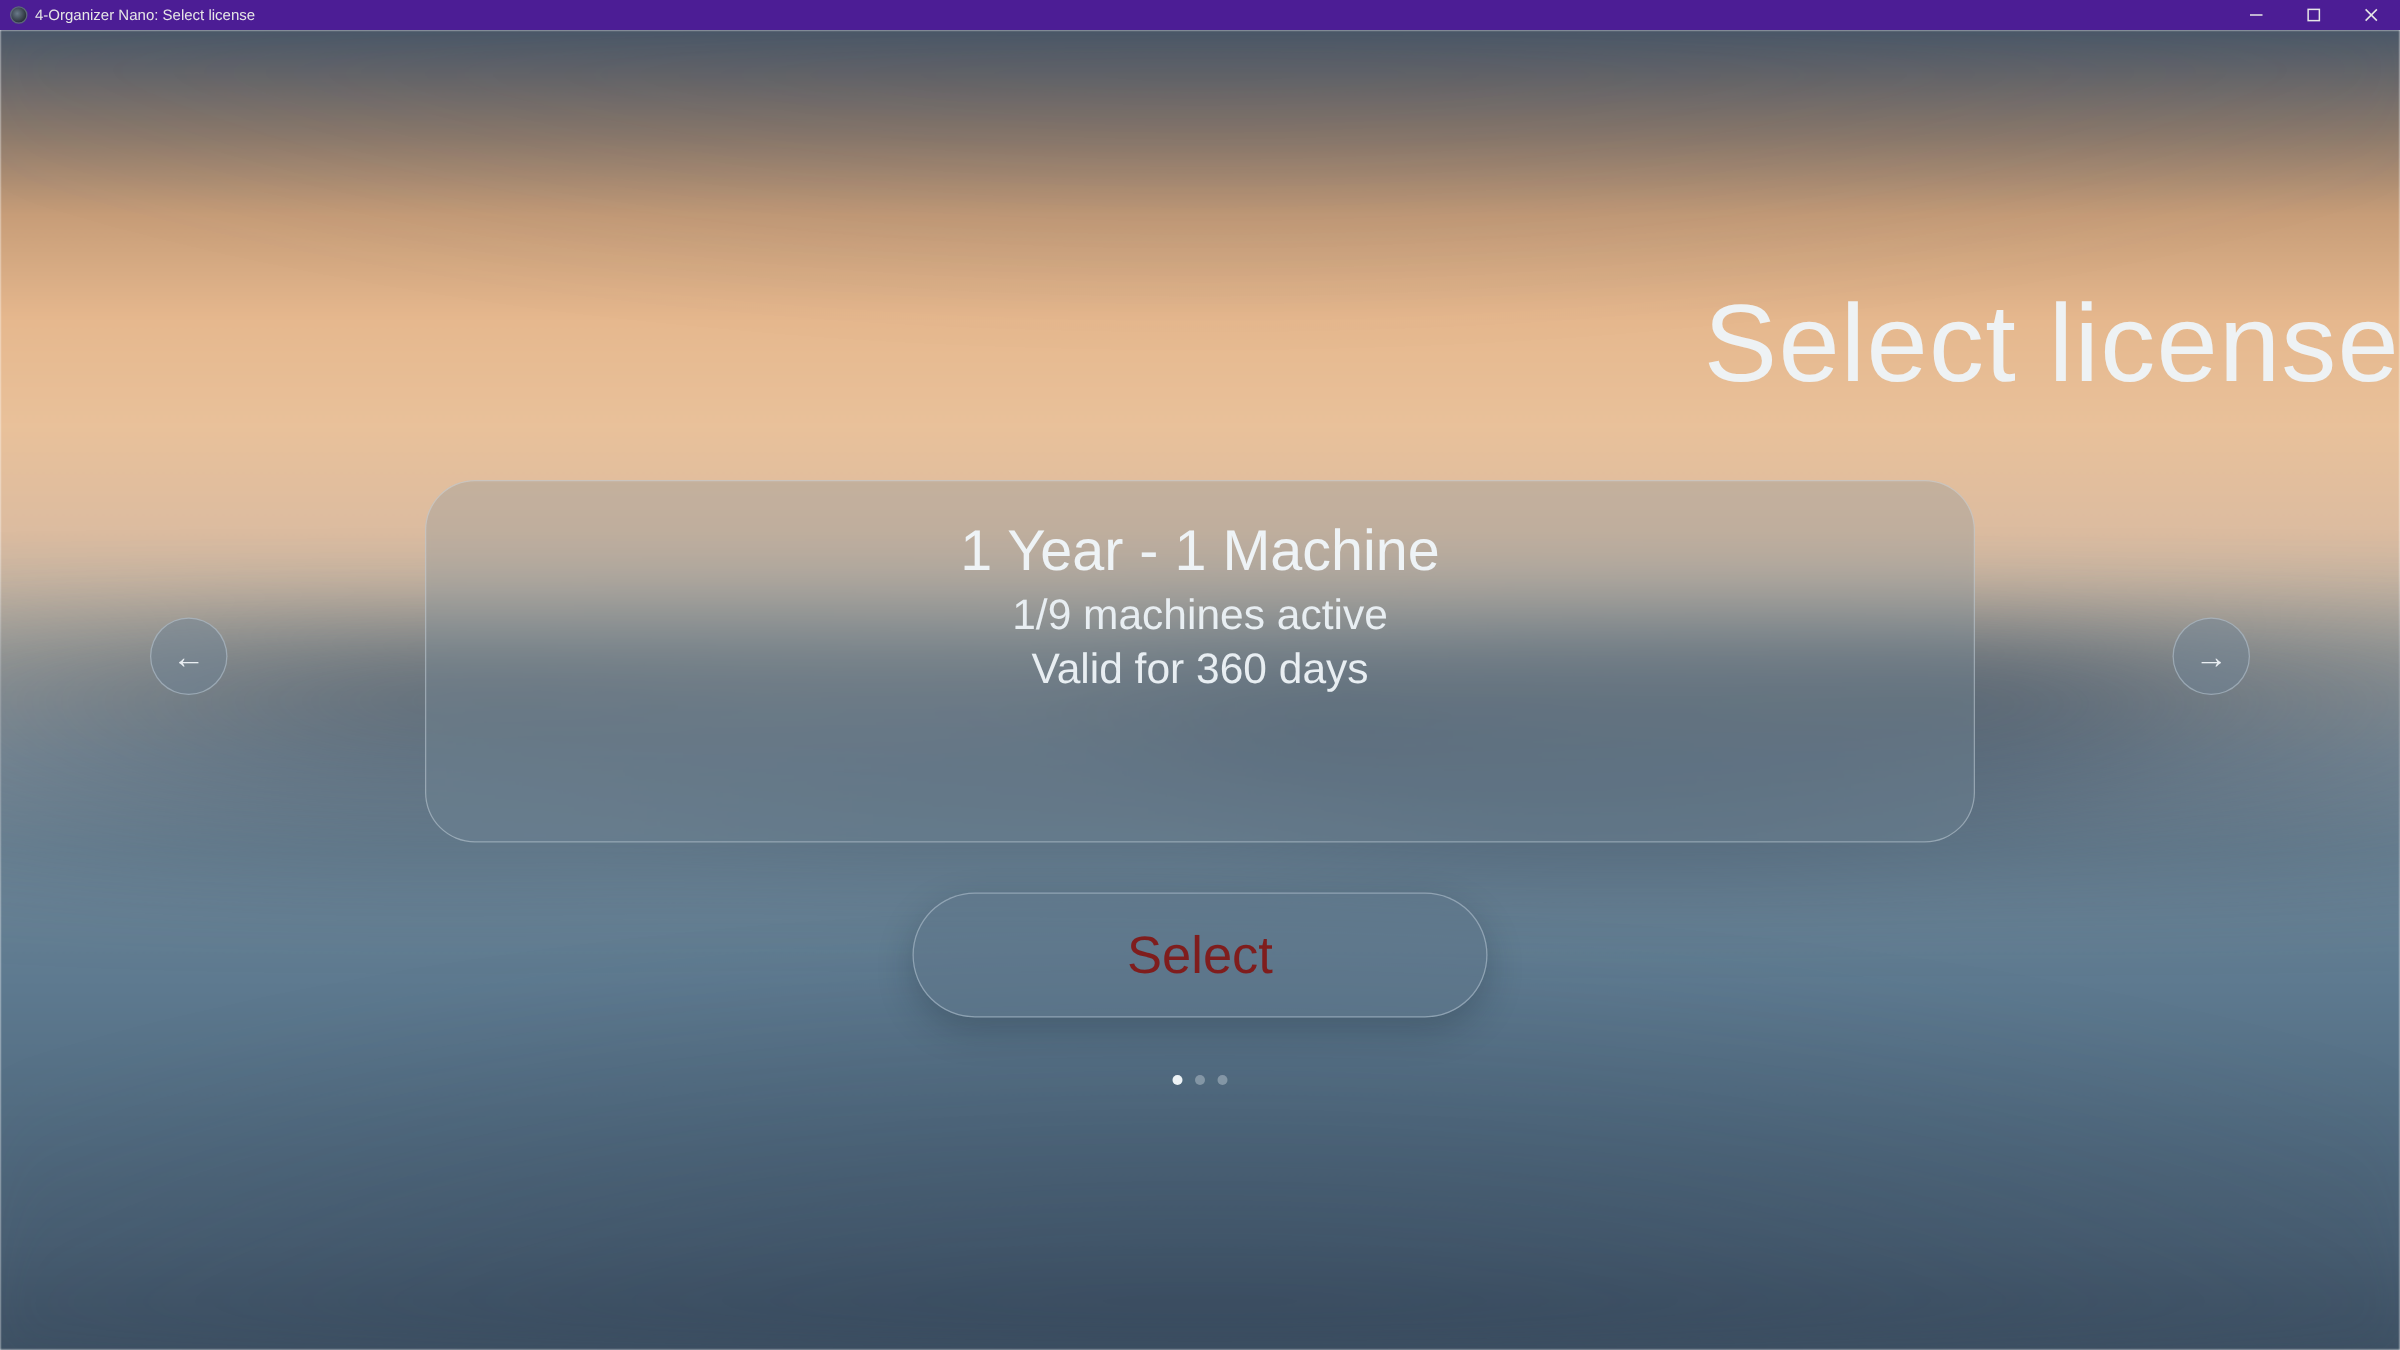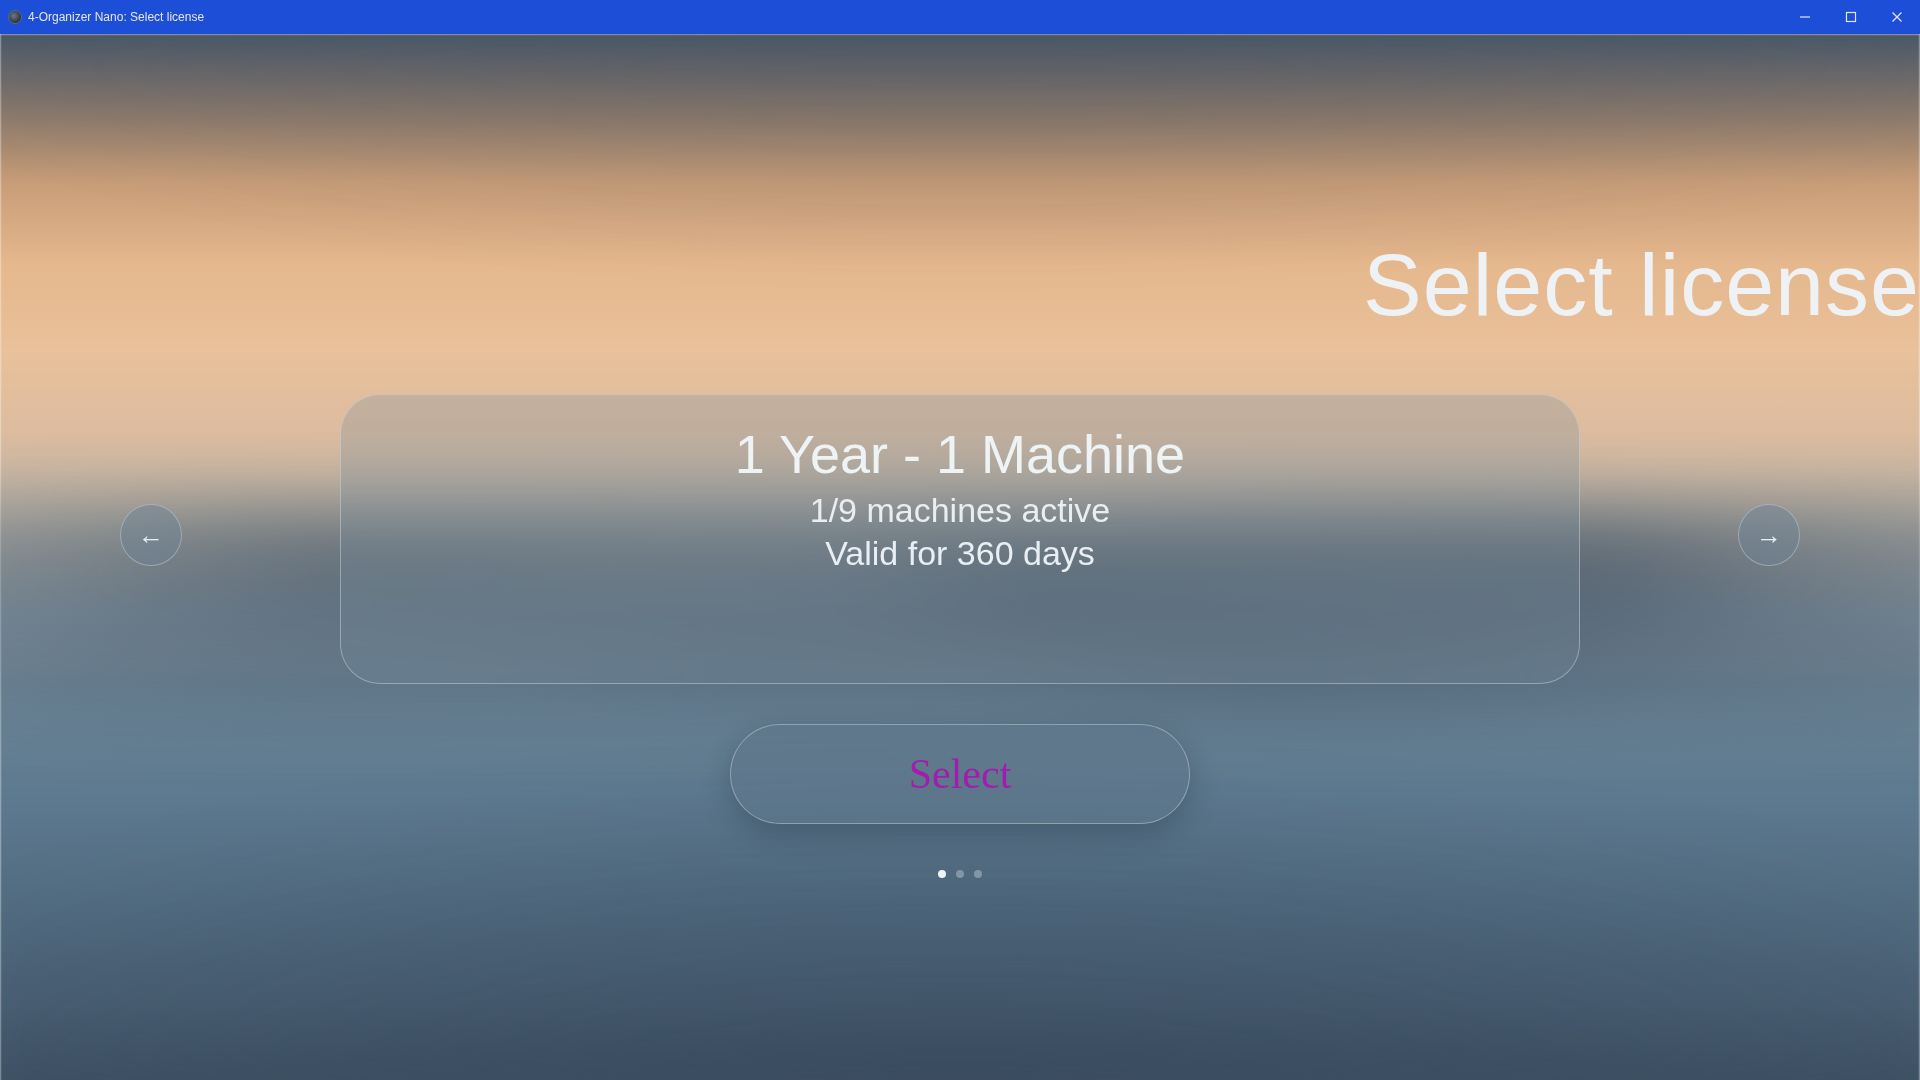--- a/index.html
+++ b/index.html
@@ -6,22 +6,22 @@
   html, body {
     width: 1920px;
     height: 1080px;
     overflow: hidden;
     font-family: "Segoe UI", "Helvetica Neue", Arial, sans-serif;
     font-weight: 300;
   }
 
   
   .titlebar {
-    height: 34px;
-    background: #1d4ed8;
+    height: 24px;
+    background: #4c1d95;
     display: flex;
     align-items: center;
     color: #e6e6e6;
     font-size: 12px;
     position: relative;
   }
   .titlebar .app-icon {
     width: 14px; height: 14px;
     margin: 0 6px 0 8px;
     border-radius: 50%;
@@ -127,21 +127,21 @@
     height: 290px;
     border-radius: 40px;
     background: rgba(120,140,155,0.28);
     border: 1.5px solid rgba(210,222,230,0.45);
     text-align: center;
     padding-top: 28px;
     color: #eef3f6;
     backdrop-filter: blur(2px);
   }
   .card .plan {
-    font-size: 54px;
+    font-size: 46px;
     font-weight: 300;
     margin-bottom: 4px;
   }
   .card .line {
     font-size: 34px;
     font-weight: 300;
     line-height: 1.25;
     color: #e8eef2;
   }
 
@@ -163,27 +163,26 @@
 
   
   .select-btn {
     position: absolute;
     top: 690px; left: 50%;
     transform: translateX(-50%);
     width: 460px; height: 100px;
     border-radius: 50px;
     background: rgba(95,118,138,0.55);
     border: 1.5px solid rgba(205,218,228,0.45);
-    color: #a21caf;
+    color: #7f1d1d;
     font-size: 42px;
     font-weight: 300;
     display: flex; align-items: center; justify-content: center;
     cursor: pointer;
     box-shadow: 0 10px 28px rgba(20,30,40,0.25);
-    font-family: Liberation Serif, serif;
   }
 
   
   .dots {
     position: absolute;
     top: 836px; left: 50%;
     transform: translateX(-50%);
     display: flex; gap: 10px;
   }
   .dot {

